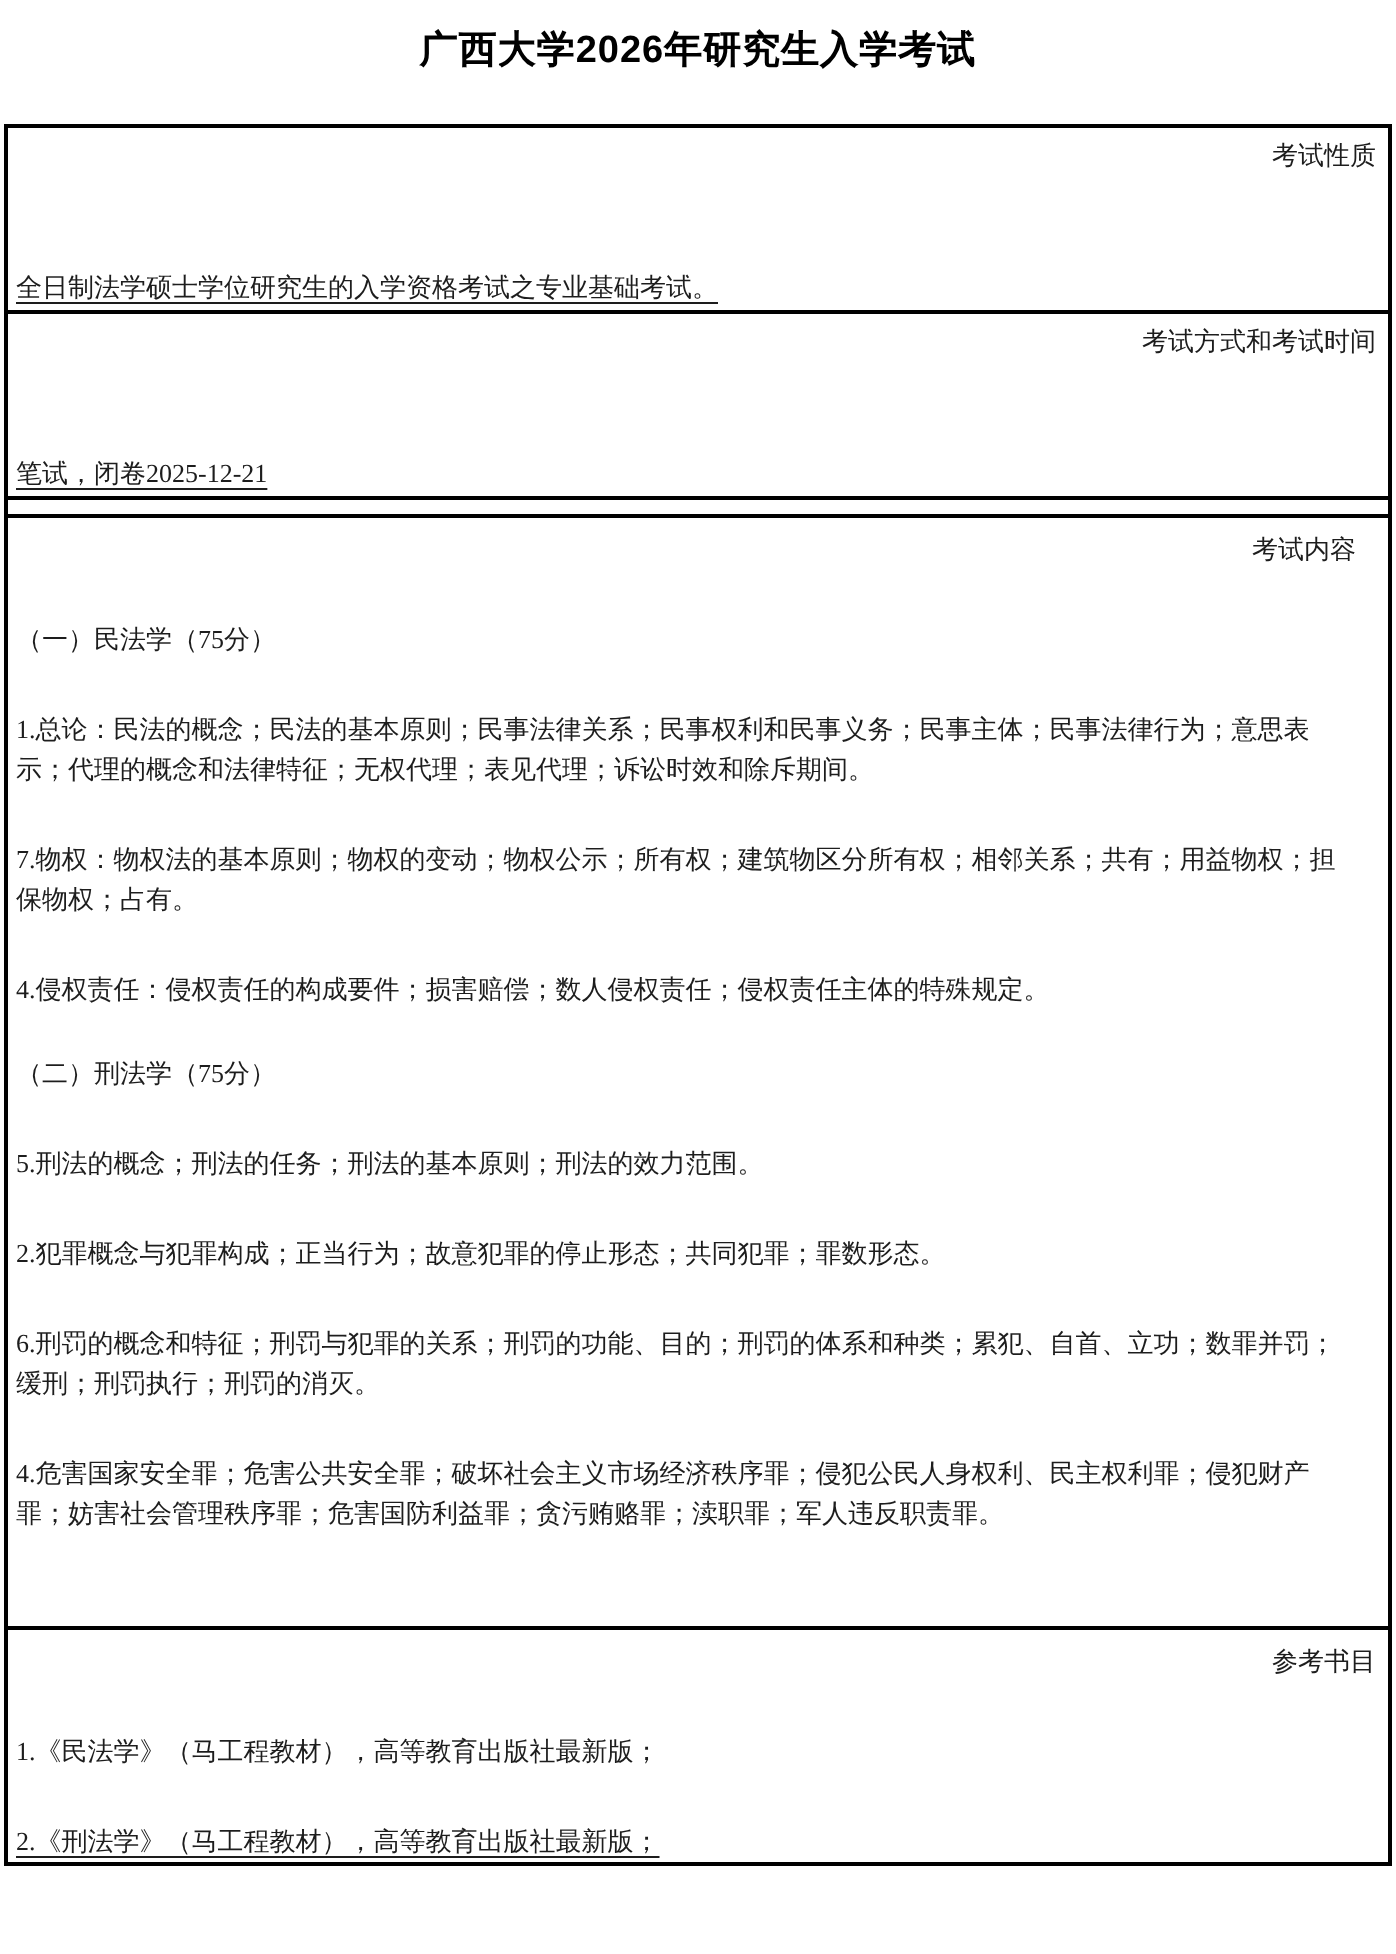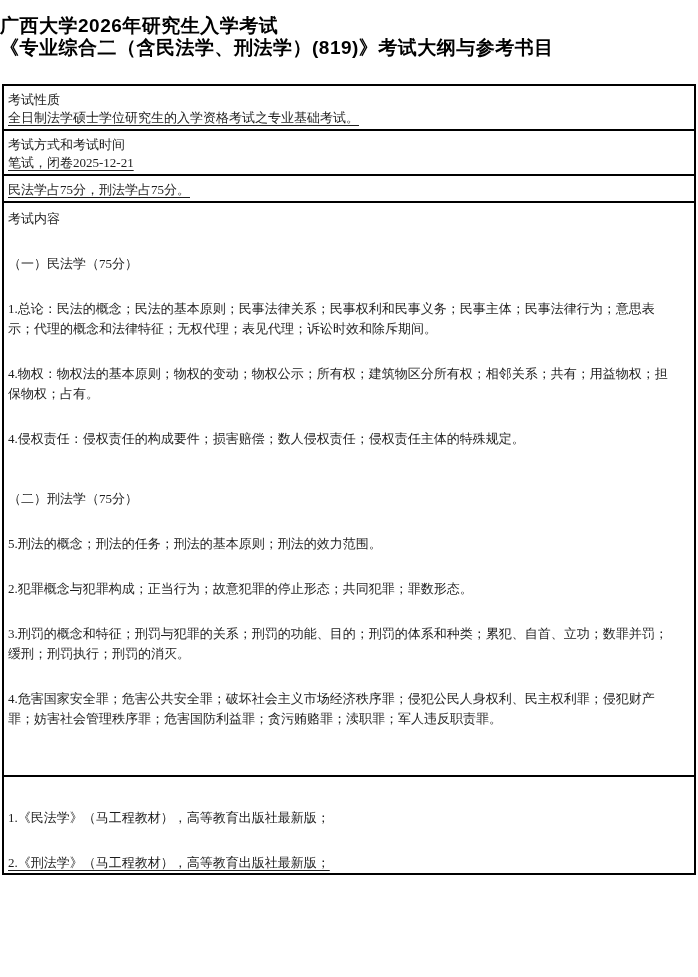--- a/index.html
+++ b/index.html
@@ -6,97 +6,97 @@
   html, body { background: #ffffff; }
   body {
     width: 698px;
     height: 977px;
     overflow: hidden;
     position: relative;
     font-family: "Liberation Serif", "DejaVu Serif", serif;
     color: #1d1d1d;
   }
   .doc-title {
-    text-align: left;
+    text-align: center;
     font-family: "Liberation Sans", "DejaVu Sans", sans-serif;
     font-weight: bold;
     font-size: 19px;
     line-height: 22px;
     padding-top: 15px;
     color: #000000;
     letter-spacing: 0.5px;
   }
   .doc-table {
     margin: 25px 2px 0 2px;
     border: 2px solid #000000;
     background: #ffffff;
   }
   .info-row {
     border-bottom: 2px solid #000000;
     padding: 5px 6px 2px 4px;
     font-size: 13px;
     line-height: 18px;
   }
-  .row-label { display: block; }
+  .row-label { display: block; text-align: right; }
   .row-value { display: block; }
   .u {
     text-decoration: underline;
     text-underline-offset: 3px;
     text-decoration-thickness: 1px;
+    margin-top: 48px;
   }
   .content-row {
     border-bottom: 2px solid #000000;
     padding: 6px 16px 46px 4px;
     font-size: 13px;
     line-height: 20px;
   }
   .content-row p { margin: 25px 0 0 0; }
-  .content-row p.gap-large { margin-top: 40px; }
+  .content-row p.gap-large { margin-top: 22px; }
   .refs-row {
     padding: 6px 6px 0 4px;
     font-size: 13px;
     line-height: 20px;
   }
   .refs-row p { margin: 25px 0 0 0; }
 </style>
 </head>
 <body>
 
 <div class="doc-title">
   <div>广西大学2026年研究生入学考试</div>
-  <div>《专业综合二（含民法学、刑法学）(819)》考试大纲与参考书目</div>
 </div>
 
 <div class="doc-table">
 
   <div class="info-row">
     <span class="row-label">考试性质</span>
     <span class="row-value u">全日制法学硕士学位研究生的入学资格考试之专业基础考试。</span>
   </div>
 
   <div class="info-row">
     <span class="row-label">考试方式和考试时间</span>
     <span class="row-value u">笔试，闭卷2025-12-21</span>
   </div>
 
   <div class="info-row">
-    <span class="row-value u">民法学占75分，刑法学占75分。</span>
   </div>
 
   <div class="content-row">
     <span class="row-label">考试内容</span>
     <p>（一）民法学（75分）</p>
     <p>1.总论：民法的概念；民法的基本原则；民事法律关系；民事权利和民事义务；民事主体；民事法律行为；意思表示；代理的概念和法律特征；无权代理；表见代理；诉讼时效和除斥期间。</p>
-    <p>4.物权：物权法的基本原则；物权的变动；物权公示；所有权；建筑物区分所有权；相邻关系；共有；用益物权；担保物权；占有。</p>
+    <p>7.物权：物权法的基本原则；物权的变动；物权公示；所有权；建筑物区分所有权；相邻关系；共有；用益物权；担保物权；占有。</p>
     <p>4.侵权责任：侵权责任的构成要件；损害赔偿；数人侵权责任；侵权责任主体的特殊规定。</p>
     <p class="gap-large">（二）刑法学（75分）</p>
     <p>5.刑法的概念；刑法的任务；刑法的基本原则；刑法的效力范围。</p>
     <p>2.犯罪概念与犯罪构成；正当行为；故意犯罪的停止形态；共同犯罪；罪数形态。</p>
-    <p>3.刑罚的概念和特征；刑罚与犯罪的关系；刑罚的功能、目的；刑罚的体系和种类；累犯、自首、立功；数罪并罚；缓刑；刑罚执行；刑罚的消灭。</p>
+    <p>6.刑罚的概念和特征；刑罚与犯罪的关系；刑罚的功能、目的；刑罚的体系和种类；累犯、自首、立功；数罪并罚；缓刑；刑罚执行；刑罚的消灭。</p>
     <p>4.危害国家安全罪；危害公共安全罪；破坏社会主义市场经济秩序罪；侵犯公民人身权利、民主权利罪；侵犯财产罪；妨害社会管理秩序罪；危害国防利益罪；贪污贿赂罪；渎职罪；军人违反职责罪。</p>
   </div>
 
   <div class="refs-row">
+    <span class="row-label">参考书目</span>
     <p>1.《民法学》（马工程教材），高等教育出版社最新版；</p>
     <p class="u">2.《刑法学》（马工程教材），高等教育出版社最新版；</p>
   </div>
 
 </div>
 
 </body></html>

